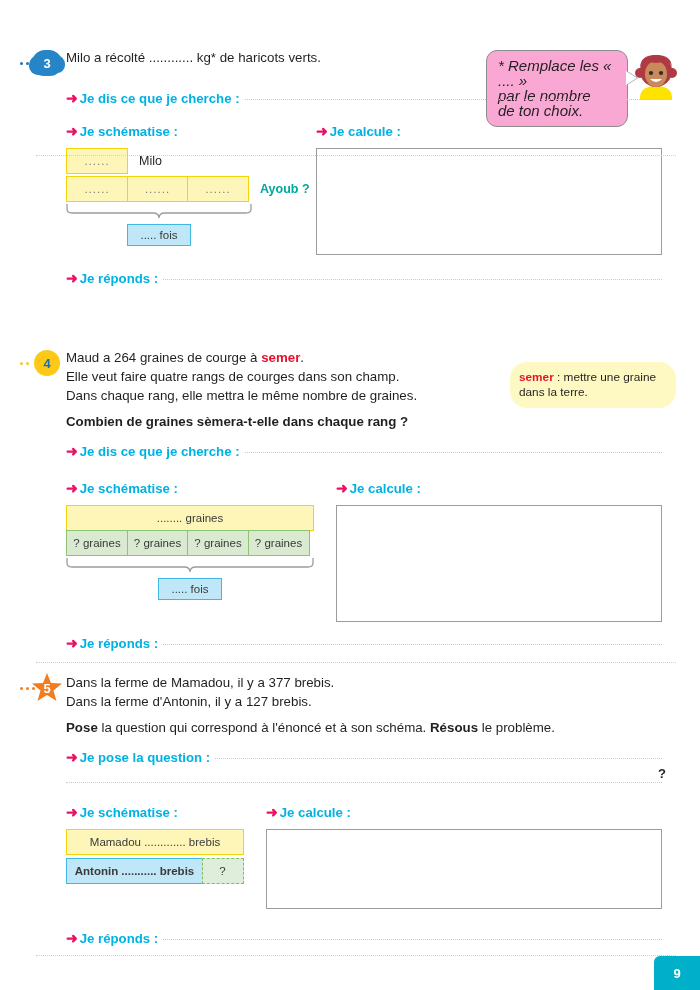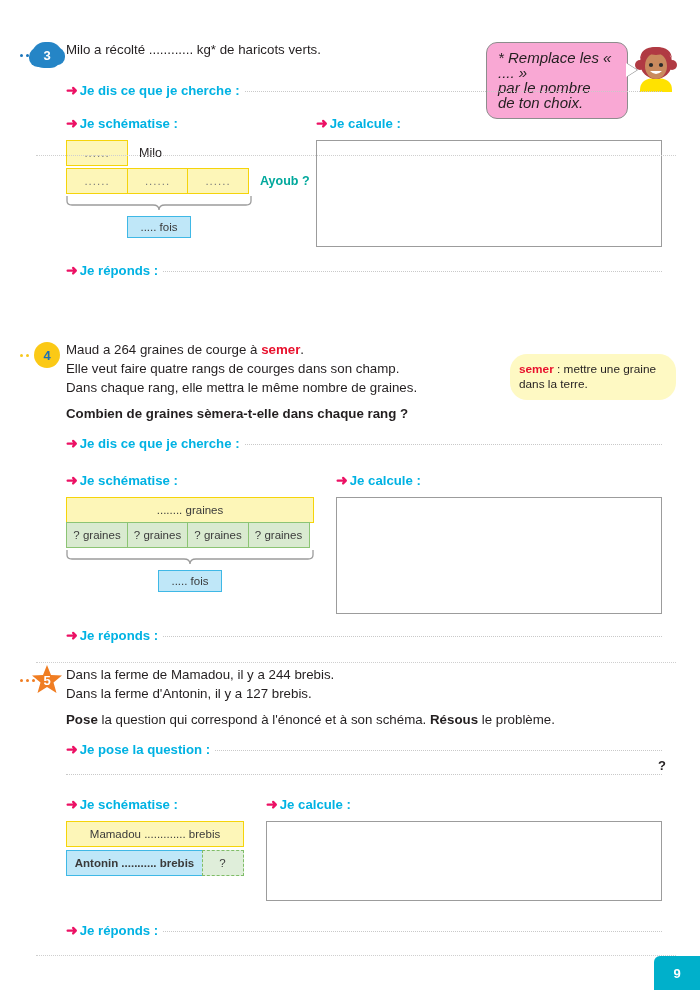--- a/index.html
+++ b/index.html
@@ -91,20 +91,21 @@
     top: -1px;
   }
   .badge-star svg { position: absolute; inset: 0; }
   .badge-star span { position: relative; z-index: 2; font-size: 13px; }
 
   .stmt {
     margin-left: 66px;
     padding-right: 34px;
     font-size: 13.3px;
     line-height: 19px;
+    margin-top: 8px;
   }
   .stmt .b { font-weight: bold; }
   .stmt .red { color: #e8112d; font-weight: bold; }
   .stmt .q { margin-top: 7px; font-weight: bold; }
 
   
   .prompt-row {
     margin-left: 66px;
     margin-top: 13px;
     display: flex;
@@ -481,21 +482,21 @@
       </div>
 
       <div class="badge badge-star">
         <svg width="32" height="32" viewBox="0 0 32 32">
           <path d="M16 1 L20 11 L31 11.5 L22.5 18.5 L25.5 29 L16 23 L6.5 29 L9.5 18.5 L1 11.5 L12 11 Z" fill="#f07d22"></path>
         </svg>
         <span>5</span>
       </div>
 
       <div class="stmt">
-        <div>Dans la ferme de Mamadou, il y a 244 brebis.</div>
+        <div>Dans la ferme de Mamadou, il y a 377 brebis.</div>
         <div>Dans la ferme d'Antonin, il y a 127 brebis.</div>
         <div class="q" style="font-weight:normal;"><span class="b">Pose</span><span> la question qui correspond à l'énoncé et à son schéma. </span><span class="b">Résous</span><span> le problème.</span></div>
       </div>
     </div>
 
     <div class="prompt-row">
       <span class="arrow">➜</span>
       <span class="prompt-label">Je pose la question :</span>
       <span class="dotline"></span>
     </div>

